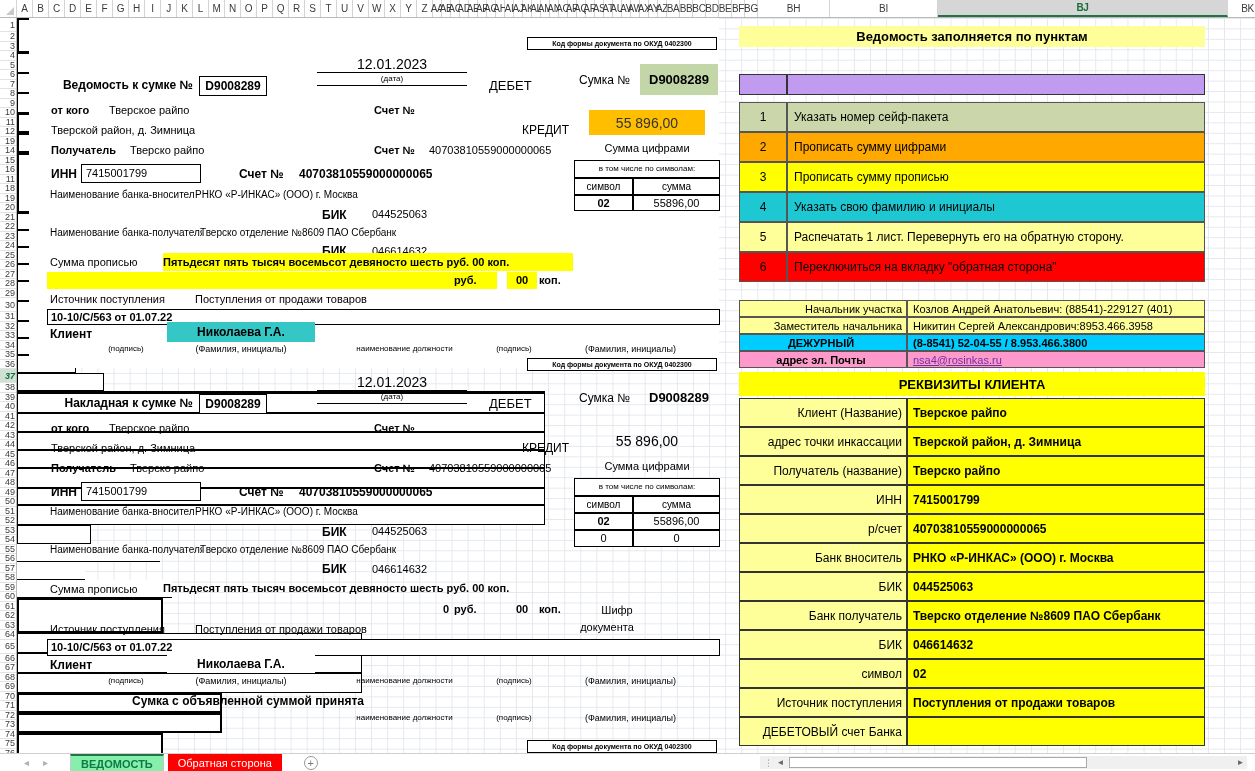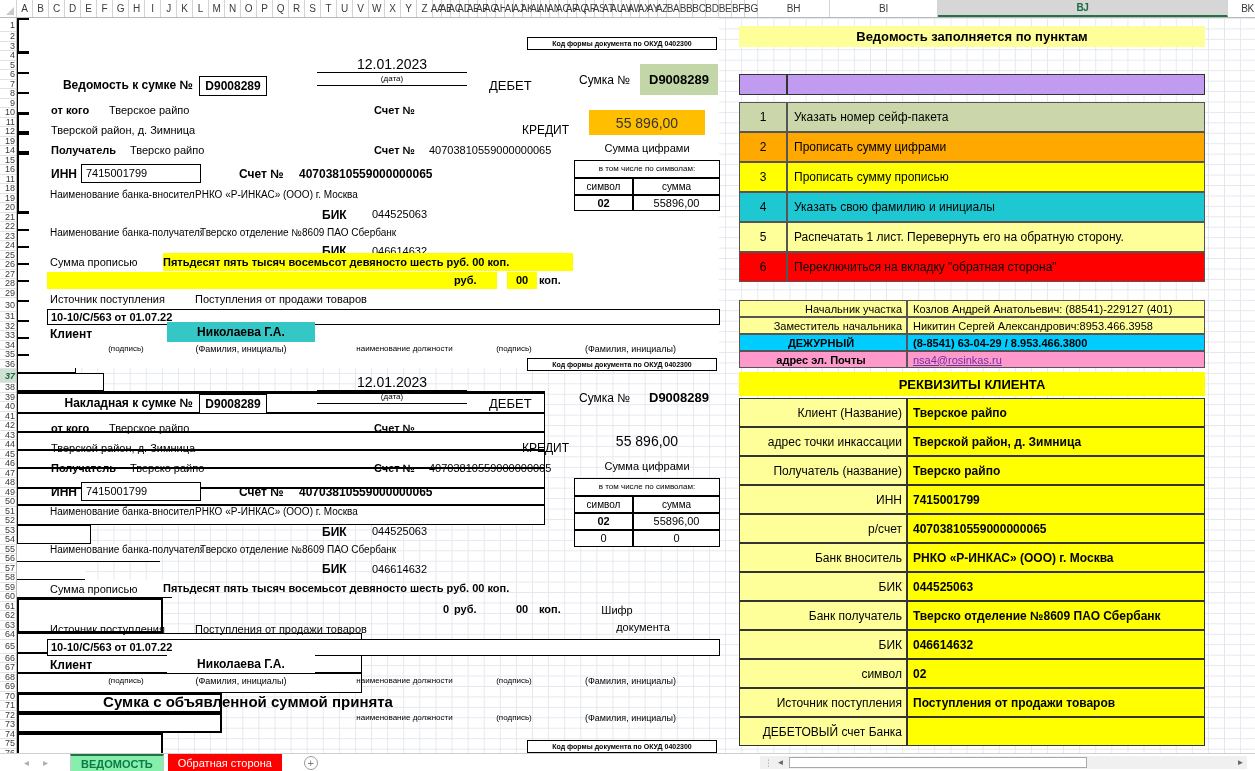--- a/index.html
+++ b/index.html
@@ -425,41 +425,41 @@
 
     <div class="c" style="left:33px; top:561px; width:112px; height:20px; font-size:11px;">Сумма прописью</div>
     <div class="c b" style="left:146px; top:561px; width:410px; height:19px; font-size:11px;">Пятьдесят пять тысяч восемьсот девяносто шесть руб. 00 коп.</div>
 
     <div class="c rgt b" style="left:380px; top:581px; width:52px; height:20px; font-size:11px;">0</div>
     <div class="c b" style="left:437px; top:581px; width:40px; height:20px; font-size:11px;">руб.</div>
     <div class="c ctr b" style="left:490px; top:581px; width:30px; height:20px; font-size:11px;">00</div>
     <div class="c b" style="left:522px; top:581px; width:35px; height:20px; font-size:11px;">коп.</div>
 
     <div class="c ctr" style="left:557px; top:584px; width:86px; height:17px; font-size:11px;">Шифр</div>
-    <div class="c ctr" style="left:583px; top:601px; width:86px; height:17px; font-size:11px;">документа</div>
+    <div class="c ctr" style="left:547px; top:601px; width:86px; height:17px; font-size:11px;">документа</div>
 
     <div class="c" style="left:33px; top:601px; width:145px; height:20px; font-size:11px;">Источник поступления</div>
     <div class="c" style="left:178px; top:601px; width:375px; height:20px; font-size:11px;">Поступления от продажи товаров</div>
 
     <div class="c b bx" style="left:30px; top:621px; width:673px; height:17px; font-size:11px; padding-left:3px;">10-10/С/563 от 01.07.22</div>
 
     <div class="c b" style="left:33px; top:638px; width:70px; height:18px; font-size:12px;">Клиент</div>
 
     <div class="c ctr b bx" style="left:150px; top:637px; width:148px; height:19px; font-size:12px; border-top:none; border-left:none; border-right:none;">Николаева Г.А.</div>
 
     <div class="c ctr" style="left:72px; top:656px; width:74px; height:14px; font-size:8px;">(подпись)</div>
     <div class="c ctr" style="left:150px; top:656px; width:148px; height:14px; font-size:9px;">(Фамилия, инициалы)</div>
 
     <div class="c ctr" style="left:316px; top:656px; width:143px; height:14px; font-size:8px;">наименование должности</div>
 
     <div class="c ctr" style="left:463px; top:656px; width:68px; height:14px; font-size:8px;">(подпись)</div>
 
     <div class="c ctr" style="left:536px; top:656px; width:155px; height:14px; font-size:9px;">(Фамилия, инициалы)</div>
 
-    <div class="c ctr b" style="left:86px; top:674px; width:290px; height:18px; font-size:15px;">Сумка с объявленной суммой принята</div>
+    <div class="c ctr b" style="left:86px; top:674px; width:290px; height:18px; font-size:12px;">Сумка с объявленной суммой принята</div>
 
     <div class="c ctr" style="left:316px; top:693px; width:143px; height:14px; font-size:8px;">наименование должности</div>
 
     <div class="c ctr" style="left:463px; top:693px; width:68px; height:14px; font-size:8px;">(подпись)</div>
 
     <div class="c ctr" style="left:536px; top:693px; width:155px; height:14px; font-size:9px;">(Фамилия, инициалы)</div>
 
     <div class="c ctr bx" style="left:510px; top:722px; width:190px; height:13px; font-size:7px; font-weight:bold;">Код формы документа по ОКУД 0402300</div>
 
     <div id="rightpanel">
@@ -476,21 +476,21 @@
         <div class="rcell " style="left: 770px; top: 174px; width: 418px; height: 30px; background: rgb(30, 200, 210); padding-left: 6px; border: 1px solid rgb(85, 85, 85); font-size: 12px;">Указать свою фамилию и инициалы</div>
         <div class="rcell " style="left: 722px; top: 204px; width: 48px; height: 30px; background: rgb(255, 255, 153); justify-content: center; border: 1px solid rgb(85, 85, 85); font-size: 12px;">5</div>
         <div class="rcell " style="left: 770px; top: 204px; width: 418px; height: 30px; background: rgb(255, 255, 153); padding-left: 6px; border: 1px solid rgb(85, 85, 85); font-size: 12px;">Распечатать 1 лист. Перевернуть его на обратную сторону.</div>
         <div class="rcell " style="left: 722px; top: 234px; width: 48px; height: 30px; background: rgb(255, 0, 0); justify-content: center; border: 1px solid rgb(85, 85, 85); font-size: 12px;">6</div>
         <div class="rcell " style="left: 770px; top: 234px; width: 418px; height: 30px; background: rgb(255, 0, 0); padding-left: 6px; border: 1px solid rgb(85, 85, 85); font-size: 12px;">Переключиться на вкладку "обратная сторона"</div>
         <div class="rcell rlabel" style="left: 722px; top: 282px; width: 168px; height: 17px; background: rgb(255, 255, 153); border: 1px solid rgb(85, 85, 85); font-size: 11px; font-weight: normal; justify-content: flex-end;">Начальник участка</div>
         <div class="rcell rval" style="left: 890px; top: 282px; width: 298px; height: 17px; background: rgb(255, 255, 153); border: 1px solid rgb(85, 85, 85); font-size: 11px; font-weight: normal;">Козлов Андрей Анатольевич: (88541)-229127 (401)</div>
         <div class="rcell rlabel" style="left: 722px; top: 299px; width: 168px; height: 17px; background: rgb(255, 255, 153); border: 1px solid rgb(85, 85, 85); font-size: 11px; font-weight: normal; justify-content: flex-end;">Заместитель начальника</div>
         <div class="rcell rval" style="left: 890px; top: 299px; width: 298px; height: 17px; background: rgb(255, 255, 153); border: 1px solid rgb(85, 85, 85); font-size: 11px; font-weight: normal;">Никитин Сергей Александрович:8953.466.3958</div>
         <div class="rcell rlabel" style="left: 722px; top: 316px; width: 168px; height: 17px; background: rgb(0, 204, 255); border: 1px solid rgb(85, 85, 85); font-size: 11px; font-weight: bold; justify-content: center;">ДЕЖУРНЫЙ</div>
-        <div class="rcell rval" style="left: 890px; top: 316px; width: 298px; height: 17px; background: rgb(0, 204, 255); border: 1px solid rgb(85, 85, 85); font-size: 11px; font-weight: bold;">(8-8541) 63-04-29 / 8.953.466.3800</div>
+        <div class="rcell rval" style="left: 890px; top: 316px; width: 298px; height: 17px; background: rgb(0, 204, 255); border: 1px solid rgb(85, 85, 85); font-size: 11px; font-weight: bold;">(8-8541) 52-04-55 / 8.953.466.3800</div>
         <div class="rcell rlabel" style="left: 722px; top: 333px; width: 168px; height: 17px; background: rgb(255, 153, 204); border: 1px solid rgb(85, 85, 85); font-size: 11px; font-weight: bold; justify-content: center;">адрес эл. Почты</div>
         <div class="rcell rval" style="left: 890px; top: 333px; width: 298px; height: 17px; background: rgb(255, 153, 204); border: 1px solid rgb(85, 85, 85); font-size: 11px; font-weight: normal; color: rgb(112, 48, 160); text-decoration: underline;">nsa4@rosinkas.ru</div>
         <div class="rcell " style="left: 722px; top: 354px; width: 466px; height: 24px; background: rgb(255, 255, 0); justify-content: center; font-weight: bold; font-size: 13px;">РЕКВИЗИТЫ КЛИЕНТА</div>
         <div class="rcell rlabel" style="left: 722px; top: 380px; width: 168px; height: 29px; background: rgb(255, 255, 153); border: 1px solid rgb(51, 51, 51); font-size: 12px;">Клиент (Название)</div>
         <div class="rcell rval" style="left: 890px; top: 380px; width: 298px; height: 29px; background: rgb(255, 255, 0); border: 1px solid rgb(51, 51, 51); font-size: 12px; font-weight: bold;">Тверское райпо</div>
         <div class="rcell rlabel" style="left: 722px; top: 409px; width: 168px; height: 29px; background: rgb(255, 255, 153); border: 1px solid rgb(51, 51, 51); font-size: 12px;">адрес точки инкассации</div>
         <div class="rcell rval" style="left: 890px; top: 409px; width: 298px; height: 29px; background: rgb(255, 255, 0); border: 1px solid rgb(51, 51, 51); font-size: 12px; font-weight: bold;">Тверской район, д. Зимница</div>
         <div class="rcell rlabel" style="left: 722px; top: 438px; width: 168px; height: 29px; background: rgb(255, 255, 153); border: 1px solid rgb(51, 51, 51); font-size: 12px;">Получатель (название)</div>
         <div class="rcell rval" style="left: 890px; top: 438px; width: 298px; height: 29px; background: rgb(255, 255, 0); border: 1px solid rgb(51, 51, 51); font-size: 12px; font-weight: bold;">Тверско райпо</div>
         <div class="rcell rlabel" style="left: 722px; top: 467px; width: 168px; height: 29px; background: rgb(255, 255, 153); border: 1px solid rgb(51, 51, 51); font-size: 12px;">ИНН</div>

